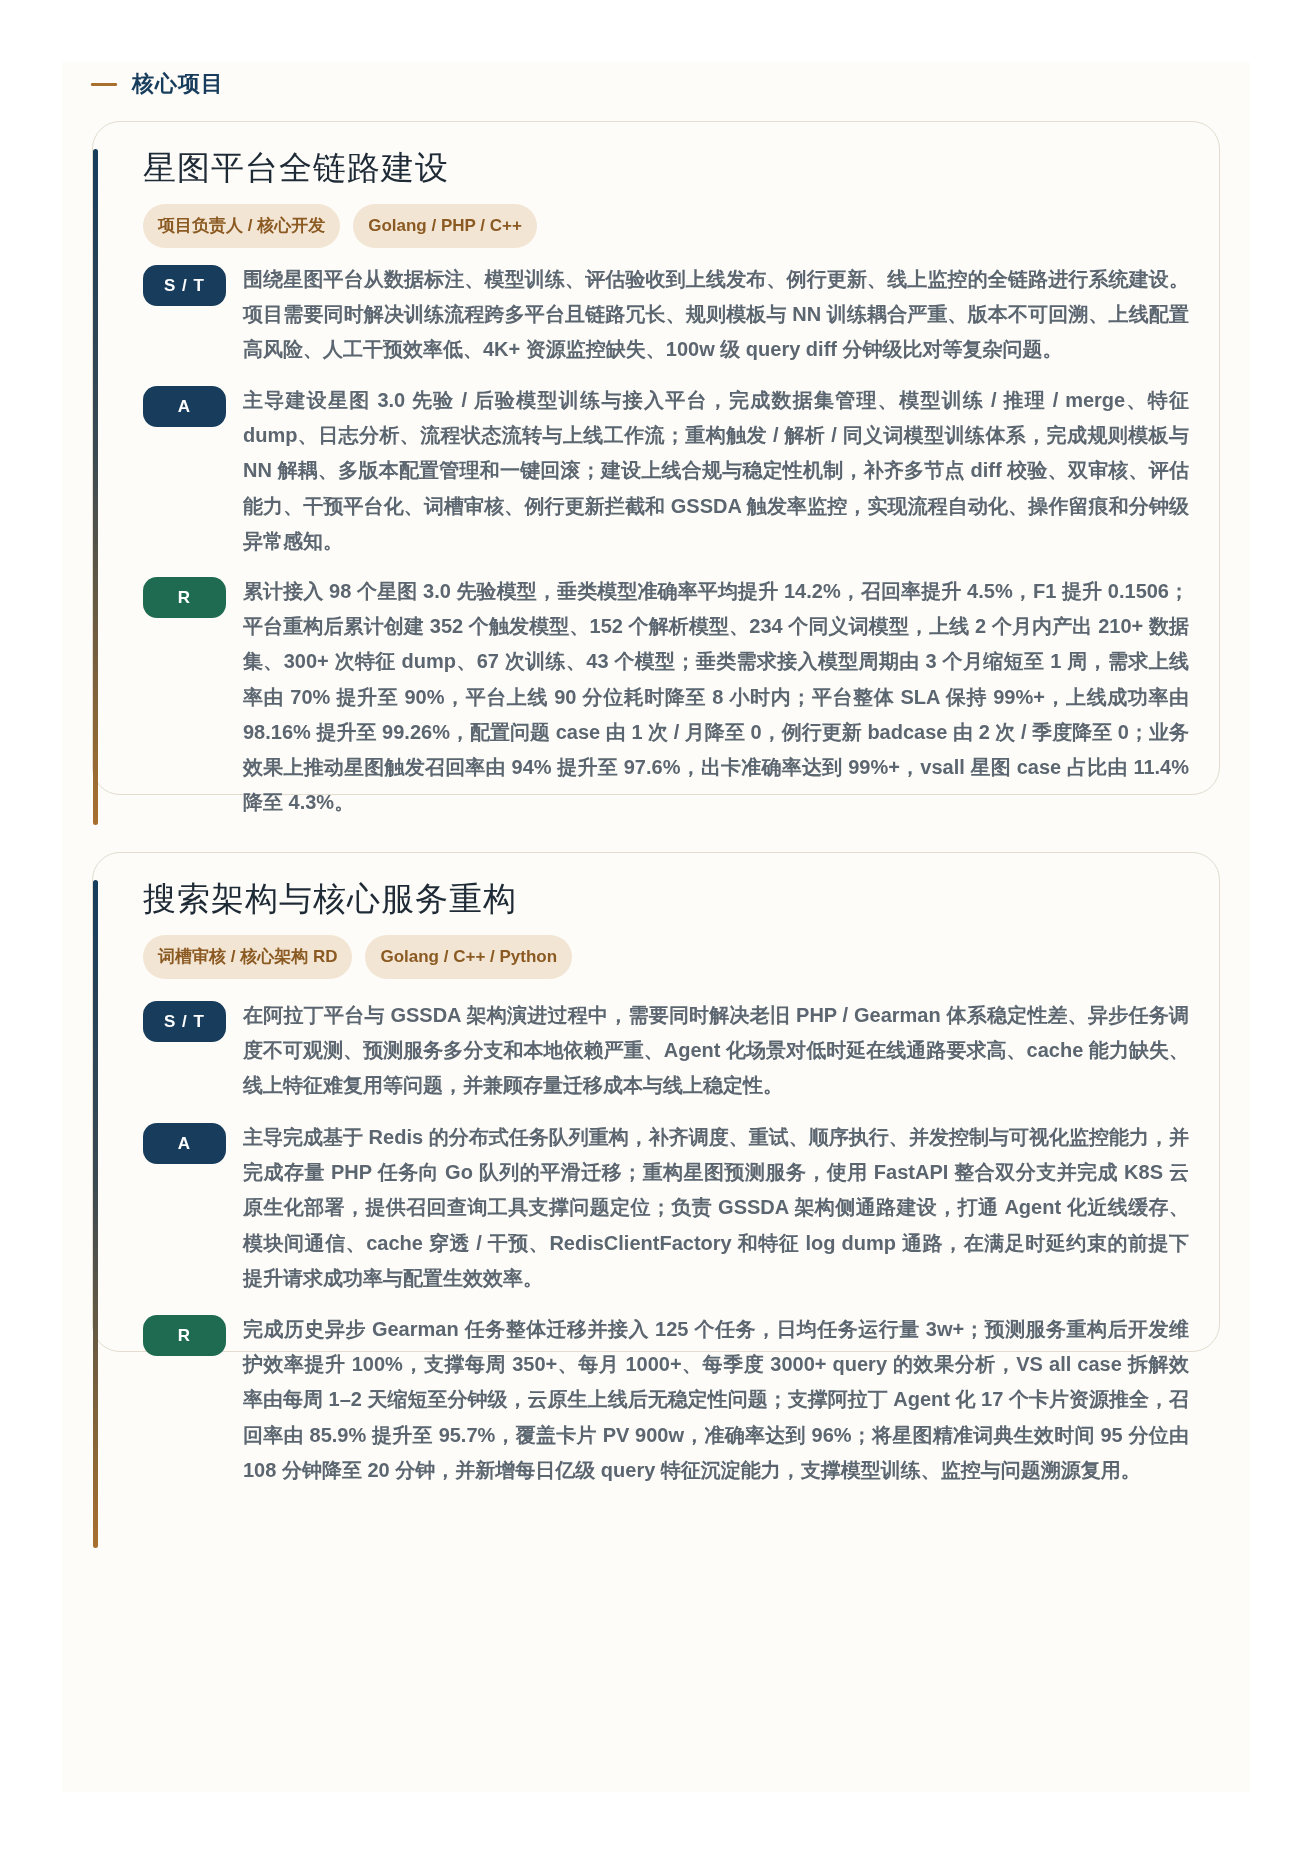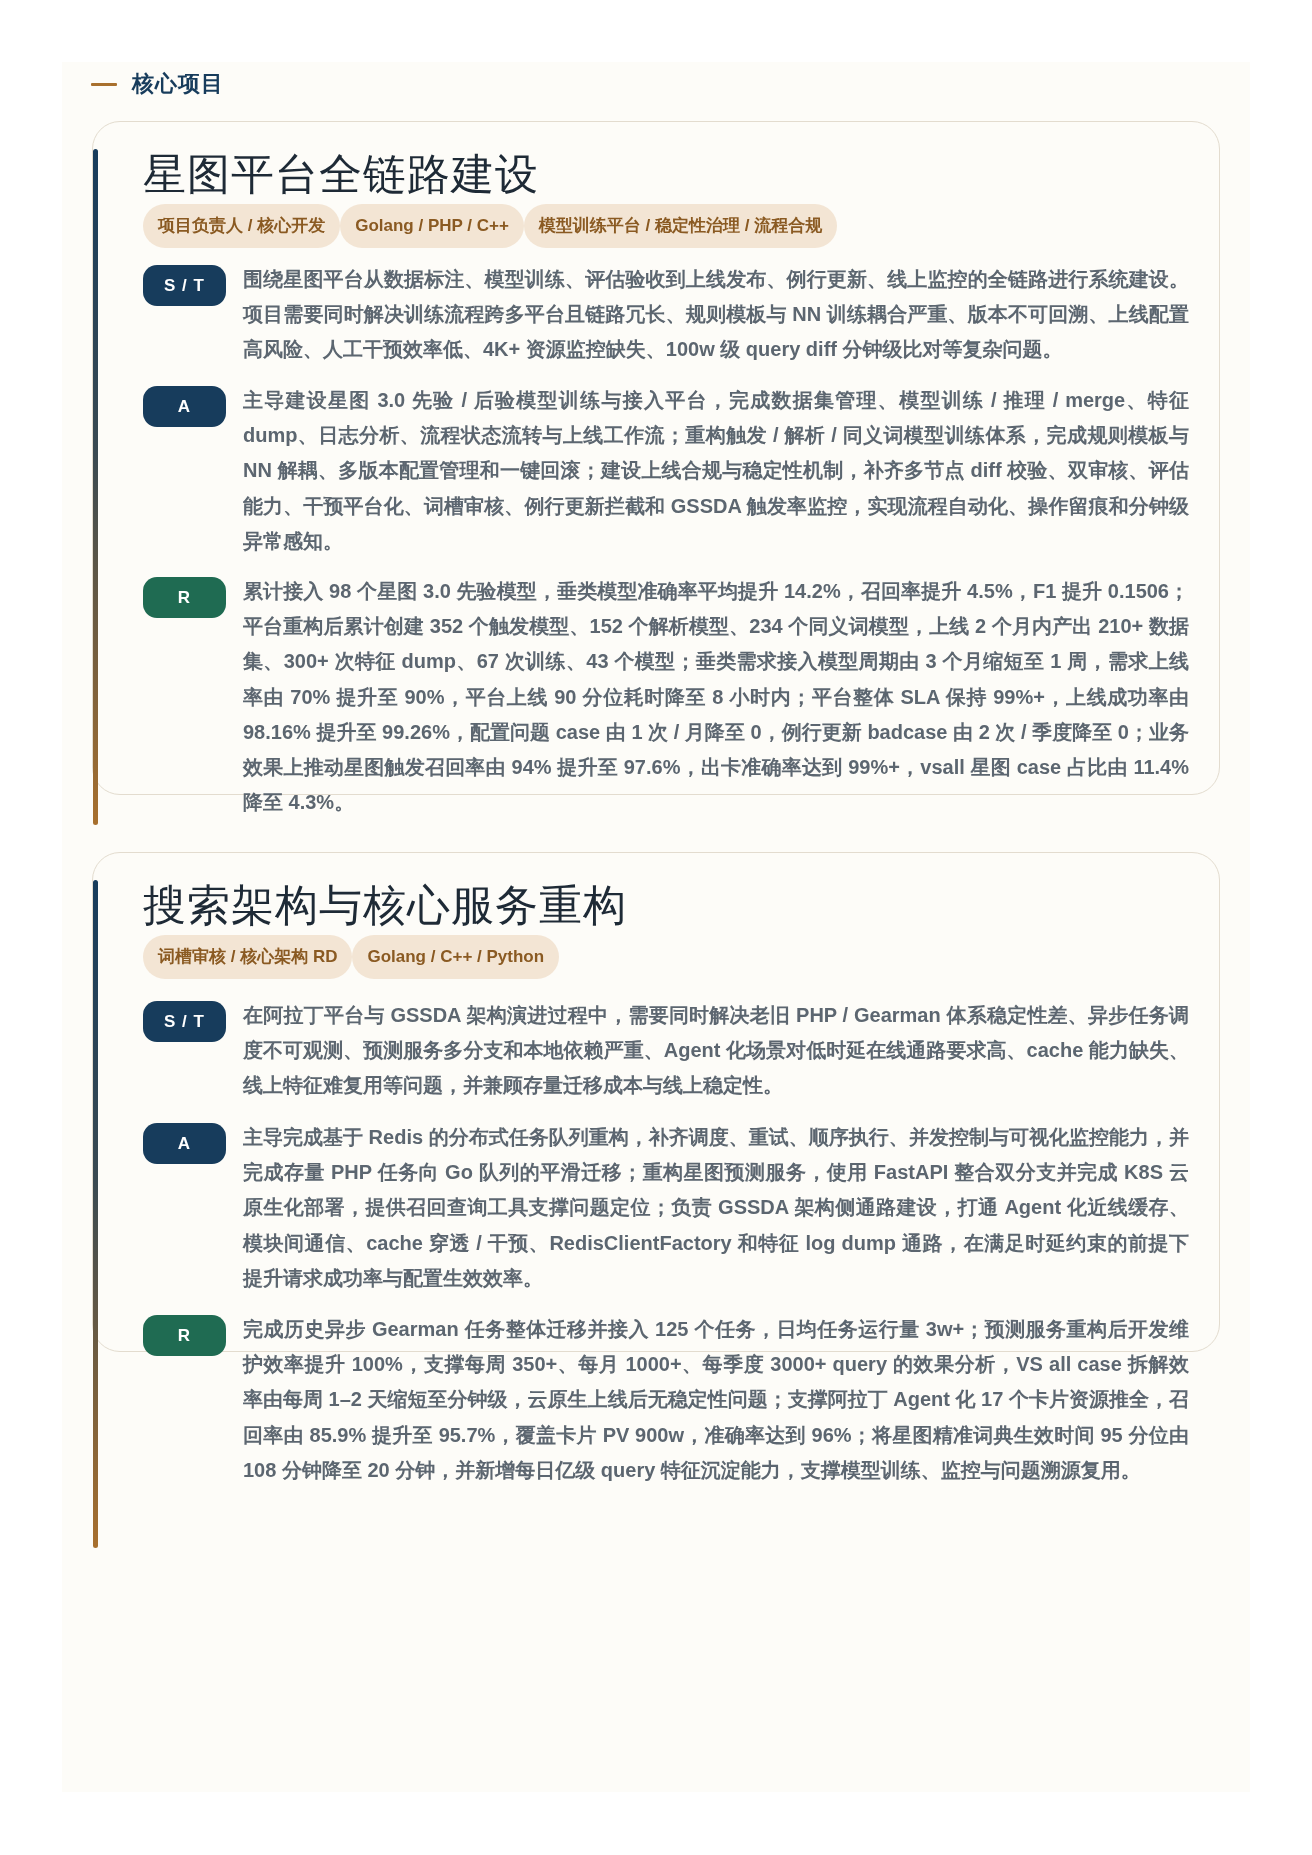--- a/index.html
+++ b/index.html
@@ -11,22 +11,22 @@
                       display: flex; align-items: center; }
     .section-dash { width: 26px; height: 3px; background: #a8702e; border-radius: 1px; margin-right: 15px; }
     .section-title { font-size: 22px; font-weight: bold; color: #173c5c; letter-spacing: 1px; text-align: center; }
 
     .card { position: absolute; left: 30px; width: 1128px; background: #fdfcf8;
             border: 1.5px solid #e3dccf; border-radius: 28px; box-sizing: border-box; }
     .card-bar { position: absolute; left: 0px; width: 5px; border-radius: 3px;
                 background: linear-gradient(to bottom, #173c5c 0%, #3a4a52 45%, #a8702e 100%); }
     .card-inner { position: absolute; left: 50px; right: 30px; top: 0; }
     .card-title { position: absolute; left: 0; font-family: "DejaVu Serif", "Liberation Serif", serif;
-                  font-size: 43px; color: #1e2a36; white-space: nowrap; letter-spacing: 1px; }
-    .tags { position: absolute; left: 0; display: flex; }
+                  font-size: 33px; color: #1e2a36; white-space: nowrap; letter-spacing: 1px; }
+    .tags { position: absolute; left: 0; display: flex; gap: 13px; }
     .tag { height: 44px; line-height: 44px; padding: 0 15px; border-radius: 22px;
            background: #f3e5d4; color: #8a5a22; font-size: 17px; font-weight: bold; white-space: nowrap; }
 
     .star-row { position: absolute; left: 0; right: 0; display: flex; font-weight: bold; }
     .badge { flex: 0 0 auto; width: 83px; height: 41px; border-radius: 14px; color: #ffffff;
              font-size: 17px; line-height: 41px; text-align: center; margin-top: 0px; letter-spacing: 1px; }
     .badge.navy { background: #173c5c; }
     .badge.green { background: #1f6b52; }
     .star-text { margin-left: 17px; width: 950px; font-size: 20px; line-height: 35.2px; color: #5c6670;
                  margin-top: -3px; text-align: justify; }
@@ -41,21 +41,20 @@
     <span class="section-title">核心项目</span>
   </div>
 
   <div class="card" style="top:59px; height:674px;">
     <div class="card-bar" style="top:27px; height:676px;"></div>
     <div class="card-inner">
       <div class="card-title" style="top:24px;">星图平台全链路建设</div>
       <div class="tags" style="top:82px;">
         <span class="tag">项目负责人 / 核心开发</span>
         <span class="tag">Golang / PHP / C++</span>
-        <span class="tag">模型训练平台 / 稳定性治理 / 流程合规</span>
       </div>
 
       <div class="star-row" style="top:143px;">
         <span class="badge navy">S / T</span>
         <div class="star-text">围绕星图平台从数据标注、模型训练、评估验收到上线发布、例行更新、线上监控的全链路进行系统建设。项目需要同时解决训练流程跨多平台且链路冗长、规则模板与 NN 训练耦合严重、版本不可回溯、上线配置高风险、人工干预效率低、4K+ 资源监控缺失、100w 级 query diff 分钟级比对等复杂问题。</div>
       </div>
 
       <div class="star-row" style="top:264px;">
         <span class="badge navy">A</span>
         <div class="star-text">主导建设星图 3.0 先验 / 后验模型训练与接入平台，完成数据集管理、模型训练 / 推理 / merge、特征 dump、日志分析、流程状态流转与上线工作流；重构触发 / 解析 / 同义词模型训练体系，完成规则模板与 NN 解耦、多版本配置管理和一键回滚；建设上线合规与稳定性机制，补齐多节点 diff 校验、双审核、评估能力、干预平台化、词槽审核、例行更新拦截和 GSSDA 触发率监控，实现流程自动化、操作留痕和分钟级异常感知。</div>

